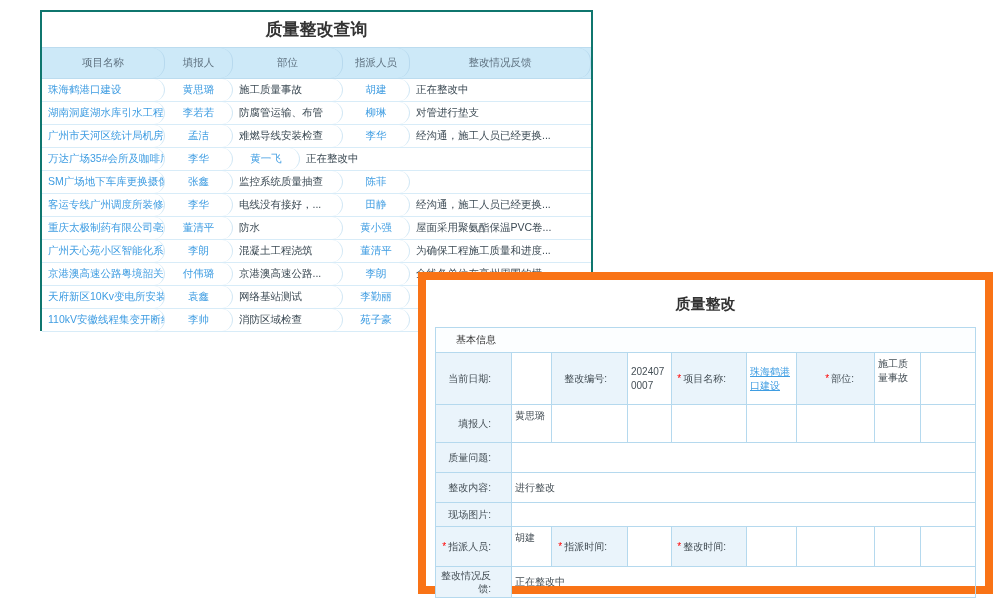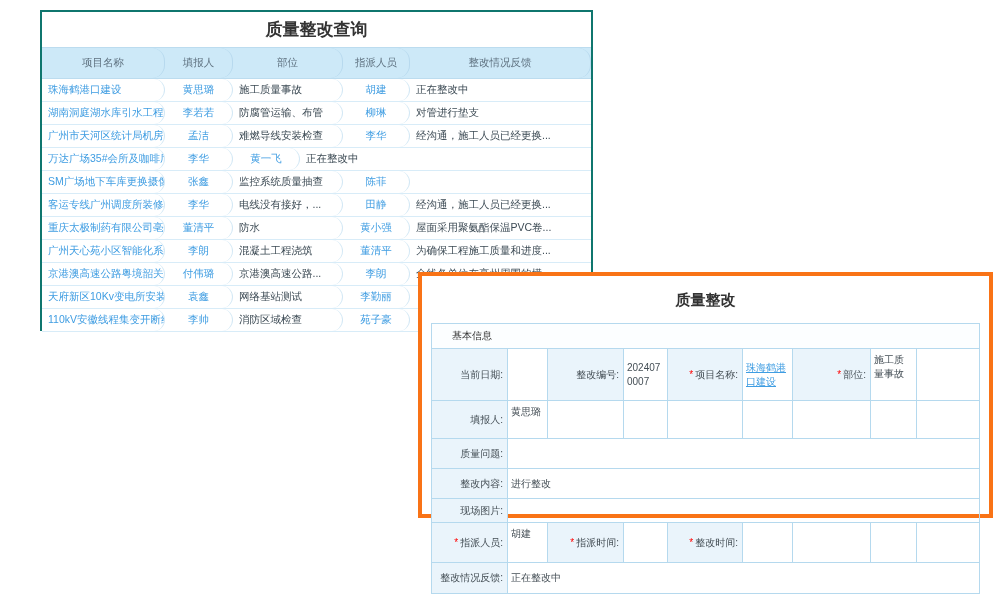--- a/index.html
+++ b/index.html
@@ -34,43 +34,43 @@
     display:flex;align-items:center;border-right:1px solid #d3e8f5;border-radius:13px;
   }
   .w-project{width:123px;}
   .w-reporter{width:68px;justify-content:center;}
   .w-part{width:110px;}
   .w-assignee{width:67px;justify-content:center;}
   .w-feedback{flex:1;border-right:none;}
   .link{color:#3f9de2;cursor:pointer;}
   
   .form-panel{
-    position:absolute;left:418px;top:272px;width:575px;height:246px;
-    background:#fff;border:4px solid #f97316;box-sizing:border-box;
+    position:absolute;left:418px;top:272px;width:575px;height:322px;
+    background:#fff;border:8px solid #f97316;box-sizing:border-box;
     padding:6px 9px;z-index:2;
   }
   .f-title{
     text-align:center;font-weight:bold;font-size:15px;color:#333;
     padding:9px 0 13px;
   }
   .f-section{
     border:1px solid #b5d9ee;background:#fcfeff;color:#333;
     font-size:10px;padding:5px 20px;box-sizing:border-box;
   }
   .f-table{
     border:1px solid #b5d9ee;border-top:none;font-size:10px;color:#454f56;
   }
   .frow{display:flex;border-bottom:1px solid #b5d9ee;box-sizing:border-box;}
   .frow:last-child{border-bottom:none;}
   .fcell{
     box-sizing:border-box;border-right:1px solid #b5d9ee;
     display:flex;align-items:center;padding:2px 3px;
     word-break:break-all;line-height:1.35;
   }
-  .lab{background:#eaf4fb;justify-content:flex-end;text-align:right;padding-right:4px;}
+  .lab{background:#eaf4fb;justify-content:flex-end;text-align:right;padding-right:20px;}
   .fill{flex:1;border-right:none;}
   .vwide{flex:1;border-right:none;}
   .top{align-items:flex-start;padding-top:4px;}
   .c1{width:76px;} .c2{width:40px;} .c3{width:76px;} .c4{width:44px;}
   .c5{width:75px;} .c6{width:50px;} .c7{width:78px;} .c8{width:46px;}
   .h52{height:52px;} .h40{height:40px;} .h38{height:38px;}
   .h30{height:30px;} .h24{height:24px;}
   .req{color:#ff0000;margin-right:2px;}
   .flink{color:#3f9de2;text-decoration:underline;cursor:pointer;}
 </style>

